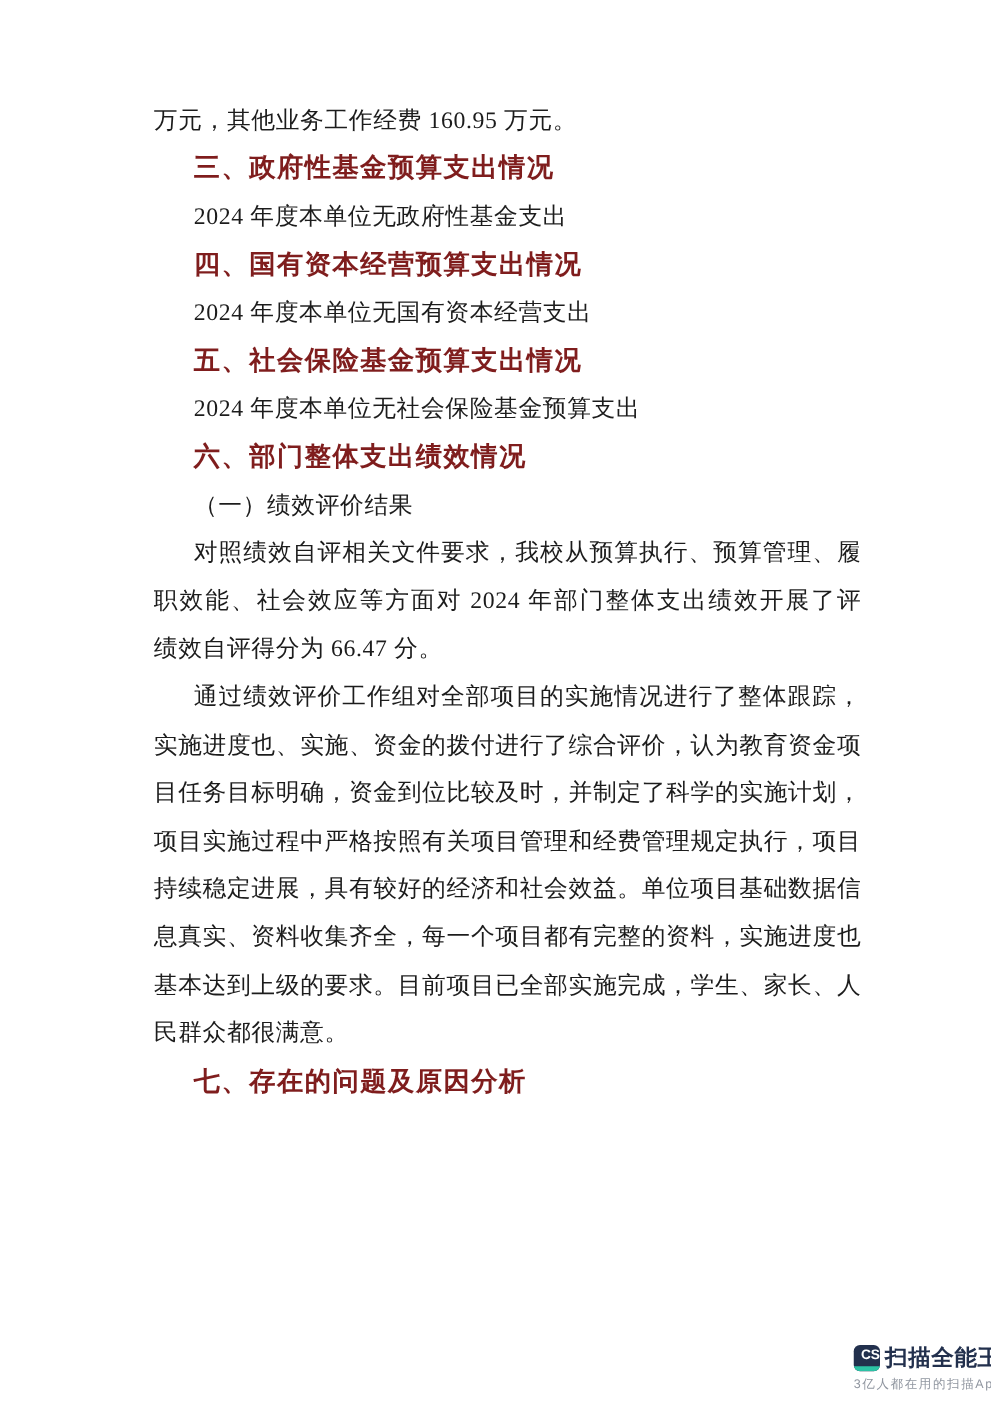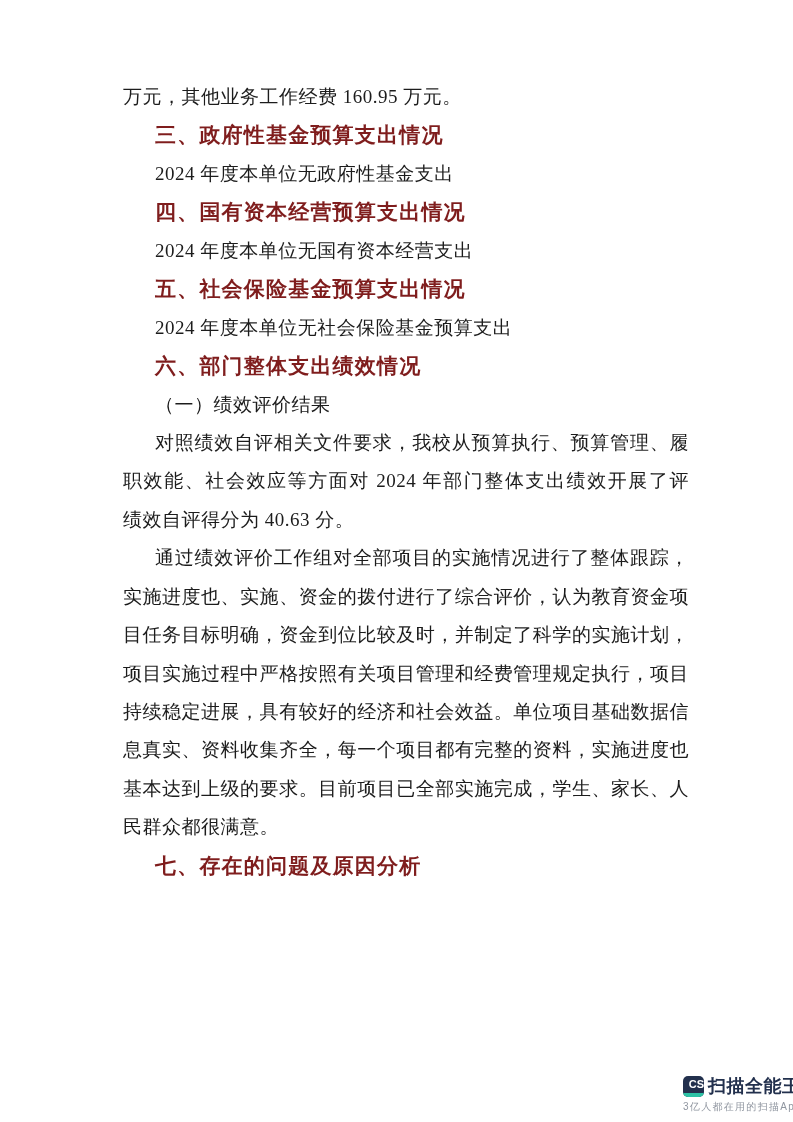--- a/index.html
+++ b/index.html
@@ -117,21 +117,21 @@
     <div class="ln h">三、政府性基金预算支出情况</div>
     <div class="ln ind">2024 年度本单位无政府性基金支出</div>
     <div class="ln h">四、国有资本经营预算支出情况</div>
     <div class="ln ind">2024 年度本单位无国有资本经营支出</div>
     <div class="ln h">五、社会保险基金预算支出情况</div>
     <div class="ln ind">2024 年度本单位无社会保险基金预算支出</div>
     <div class="ln h">六、部门整体支出绩效情况</div>
     <div class="ln ind">（一）绩效评价结果</div>
     <div class="ln ind just">对照绩效自评相关文件要求，我校从预算执行、预算管理、履</div>
     <div class="ln just">职效能、社会效应等方面对 2024 年部门整体支出绩效开展了评价。</div>
-    <div class="ln">绩效自评得分为 40.63 分。</div>
+    <div class="ln">绩效自评得分为 66.47 分。</div>
     <div class="ln ind just">通过绩效评价工作组对全部项目的实施情况进行了整体跟踪，</div>
     <div class="ln just">实施进度也、实施、资金的拨付进行了综合评价，认为教育资金项</div>
     <div class="ln just">目任务目标明确，资金到位比较及时，并制定了科学的实施计划，</div>
     <div class="ln just">项目实施过程中严格按照有关项目管理和经费管理规定执行，项目</div>
     <div class="ln just">持续稳定进展，具有较好的经济和社会效益。单位项目基础数据信</div>
     <div class="ln just">息真实、资料收集齐全，每一个项目都有完整的资料，实施进度也</div>
     <div class="ln just">基本达到上级的要求。目前项目已全部实施完成，学生、家长、人</div>
     <div class="ln">民群众都很满意。</div>
     <div class="ln h">七、存在的问题及原因分析</div>
   </div>

